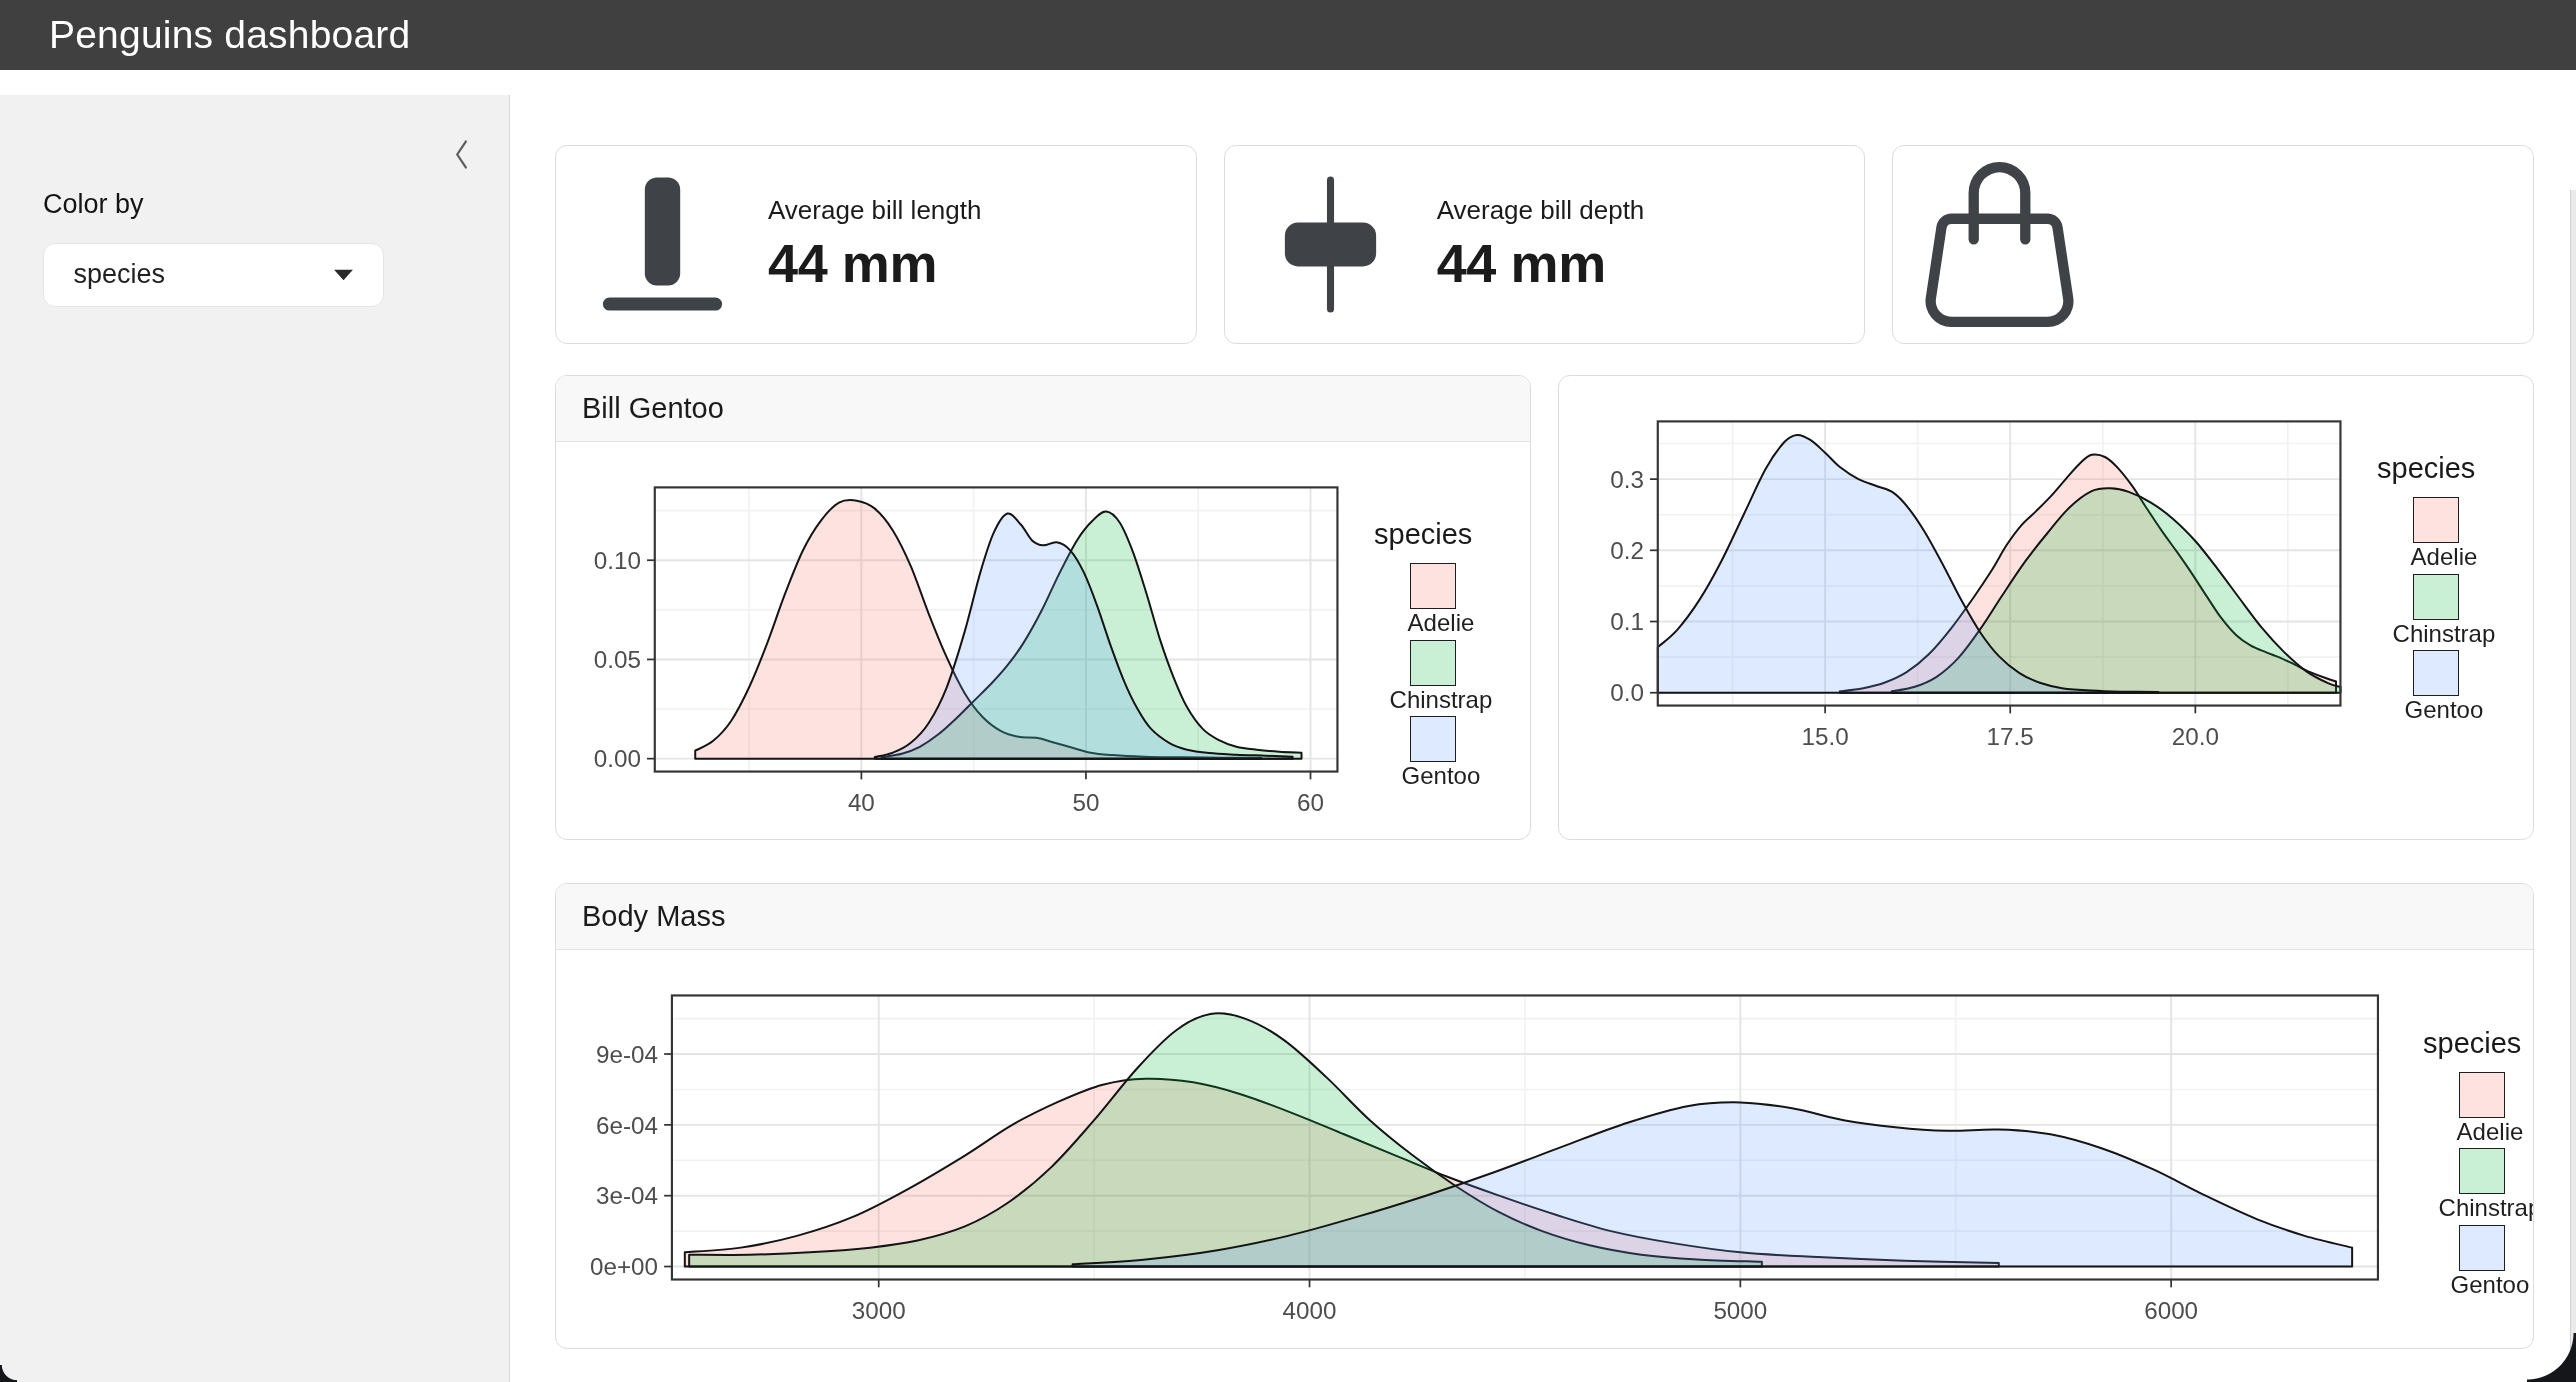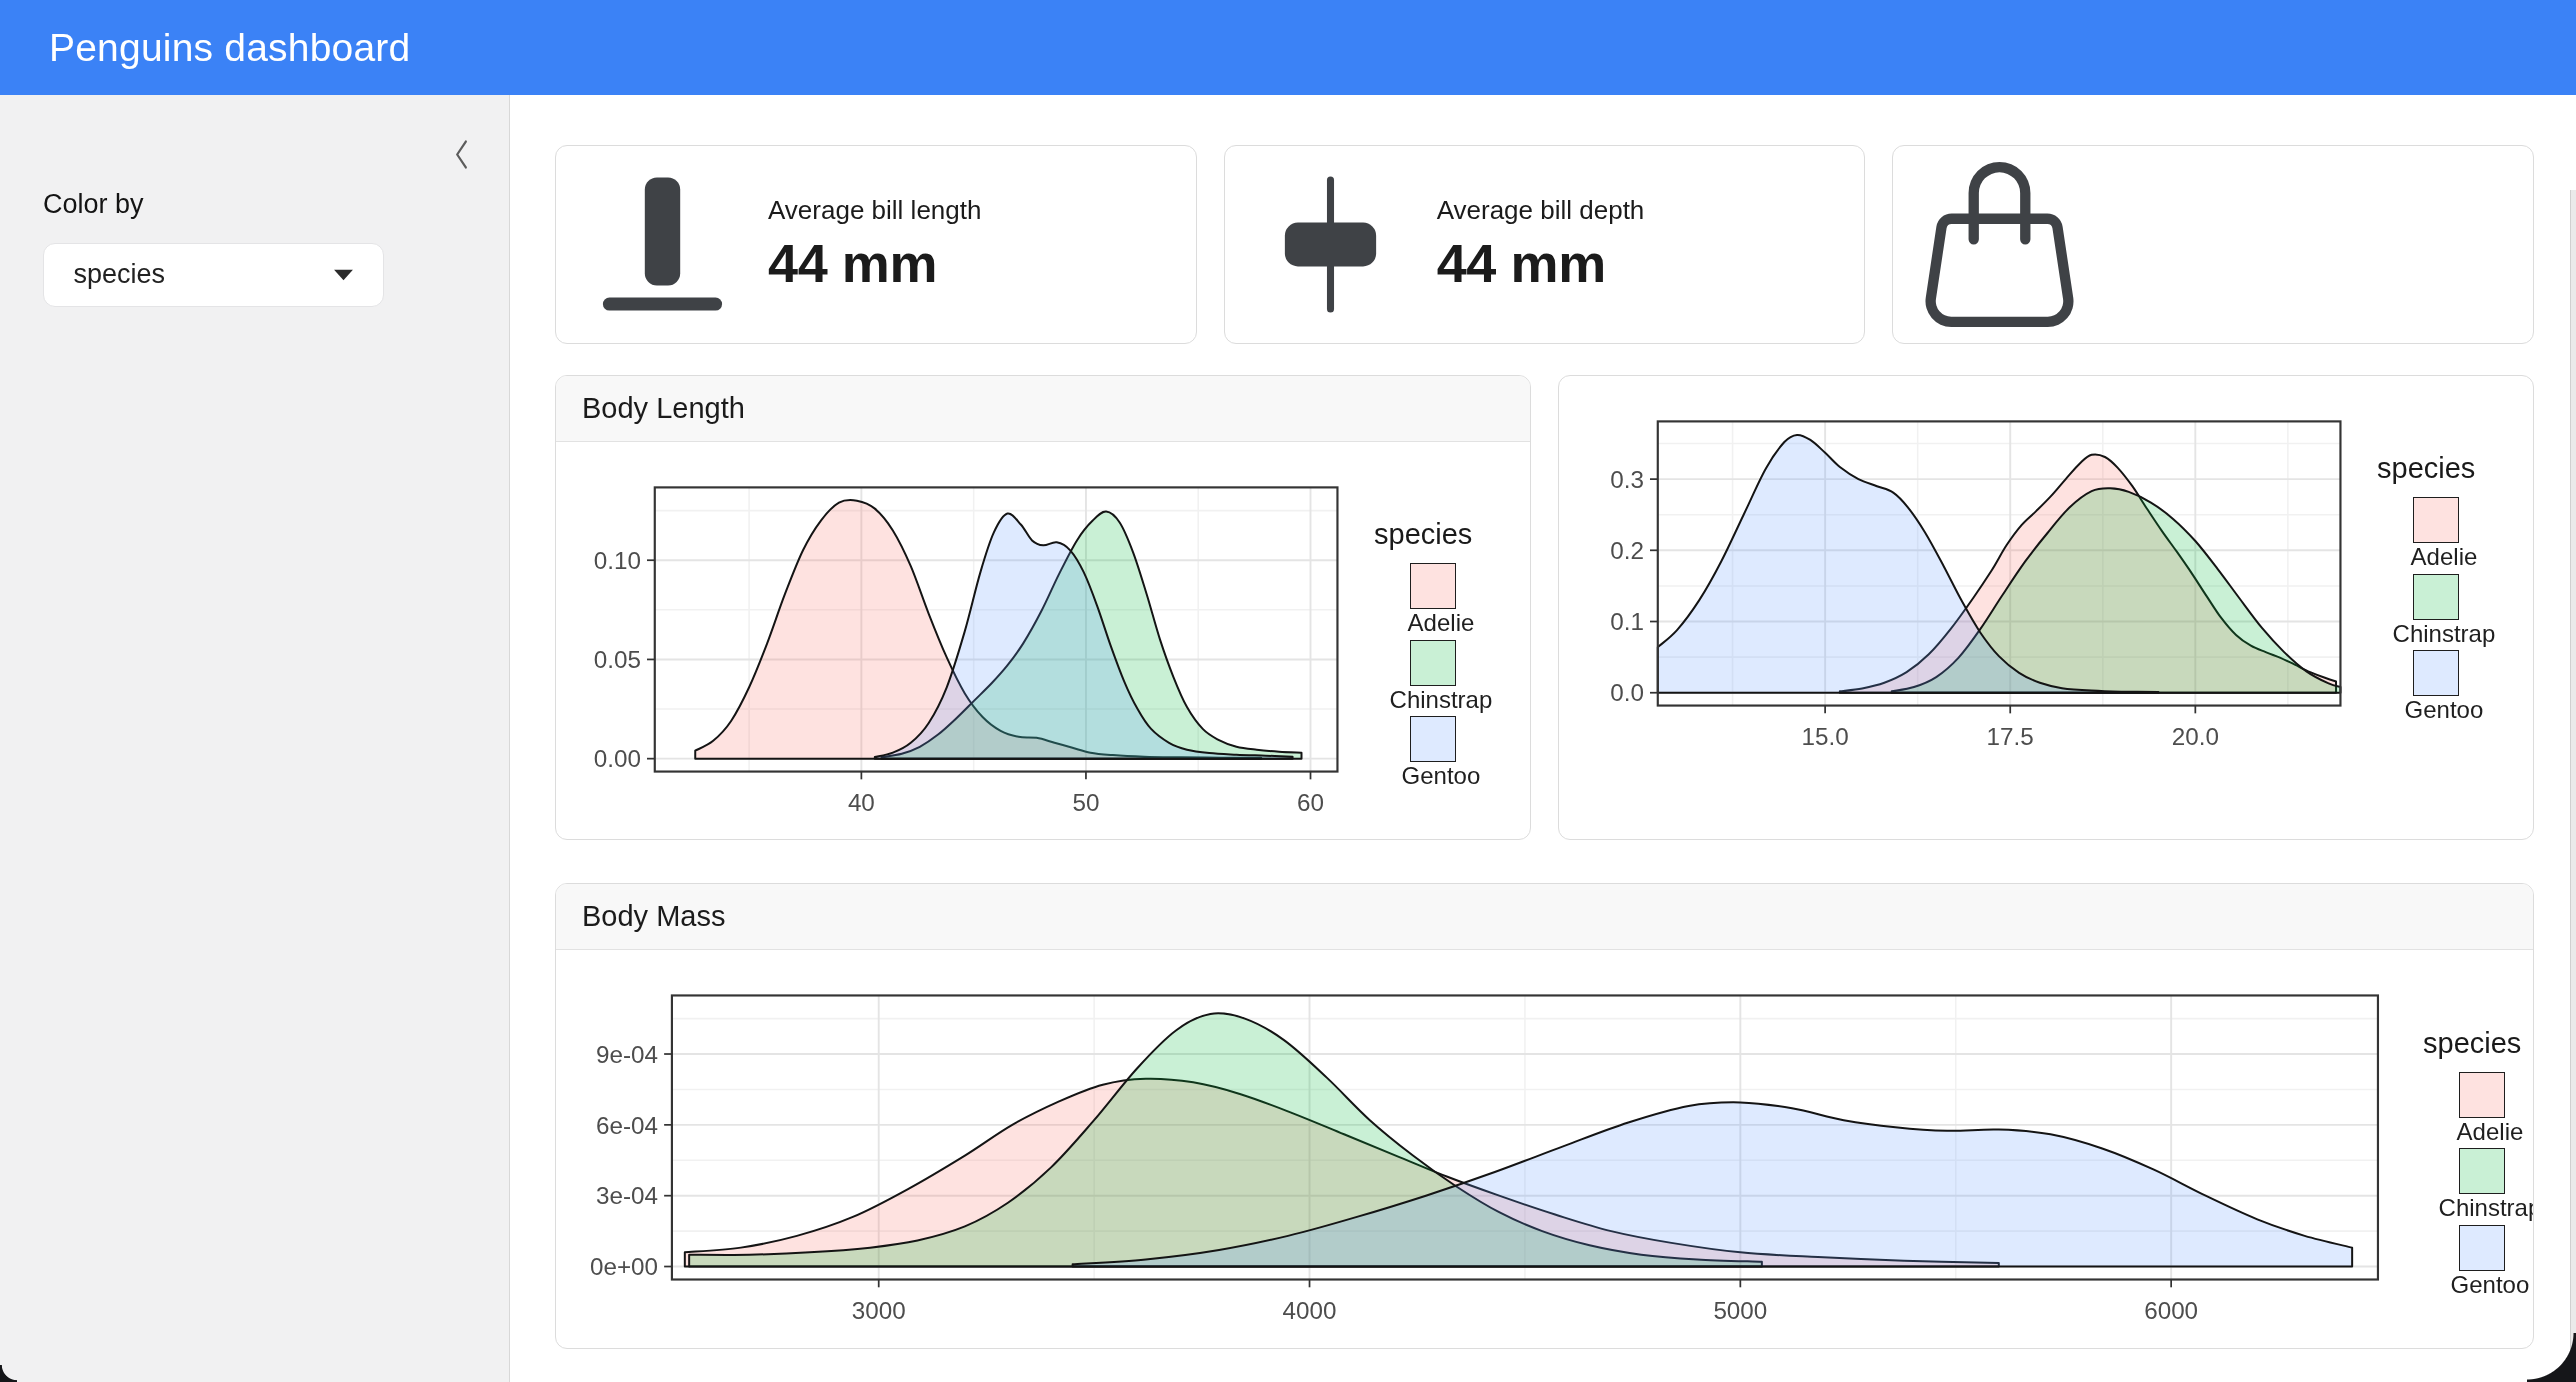--- a/index.html
+++ b/index.html
@@ -2,22 +2,22 @@
 <html style="font-size:14px"><head>
 <meta charset="utf-8">
 <style>
   html,body{margin:0;padding:0;}
   body{
     width:2576px;height:1382px;overflow:hidden;position:relative;
     background:#ffffff;font-family:"Liberation Sans",sans-serif;color:#1b1b1b;
   }
   
   .app-header{
-    position:absolute;top:0;left:0;width:2576px;height:95px;
-    background:#3b82f6;display:flex;align-items:center;padding-left:49px;box-sizing:border-box;
+    position:absolute;top:0;left:0;width:2576px;height:70px;
+    background:#404040;display:flex;align-items:center;padding-left:49px;box-sizing:border-box;
   }
   .app-title{color:#ffffff;font-size:39px;font-weight:400;letter-spacing:0.2px;}
   
   .app-body{position:absolute;top:95px;left:0;right:0;bottom:0;display:flex;}
   .sidebar{
     position:relative;width:510px;flex:none;box-sizing:border-box;
     background:#F1F1F2;border-right:0.9px solid #D8D8D8;
     padding:94px 42px 0 43px;
   }
   .collapse-btn{position:absolute;top:38px;right:35px;background:none;border:none;padding:3.5px;cursor:pointer;}
@@ -137,21 +137,21 @@
           </svg>
         </div>
       </div>
 
     </div>
 
     <div class="card-row">
 
       <div class="card h537">
         <div class="card-header">
-          <span class="card-title">Body Length</span>
+          <span class="card-title">Bill Gentoo</span>
         </div>
         <div class="card-body">
           <div class="chart"><svg width="780" height="350" viewBox="0 0 900 404">
                 <rect x="100" y="12" width="788" height="328" fill="#FFFFFF"></rect>
                 <line x1="208.86842105263156" x2="208.86842105263156" y1="12" y2="340" stroke="#F1F1F1" stroke-width="1.8"></line>
                 <line x1="468.07894736842104" x2="468.07894736842104" y1="12" y2="340" stroke="#F1F1F1" stroke-width="1.8"></line>
                 <line x1="727.2894736842104" x2="727.2894736842104" y1="12" y2="340" stroke="#F1F1F1" stroke-width="1.8"></line>
                 <line x1="100" x2="888" y1="267.84916201117323" y2="267.84916201117323" stroke="#F1F1F1" stroke-width="1.8"></line>
                 <line x1="100" x2="888" y1="153.3240223463687" y2="153.3240223463687" stroke="#F1F1F1" stroke-width="1.8"></line>
                 <line x1="100" x2="888" y1="38.79888268156422" y2="38.79888268156422" stroke="#F1F1F1" stroke-width="1.8"></line>

